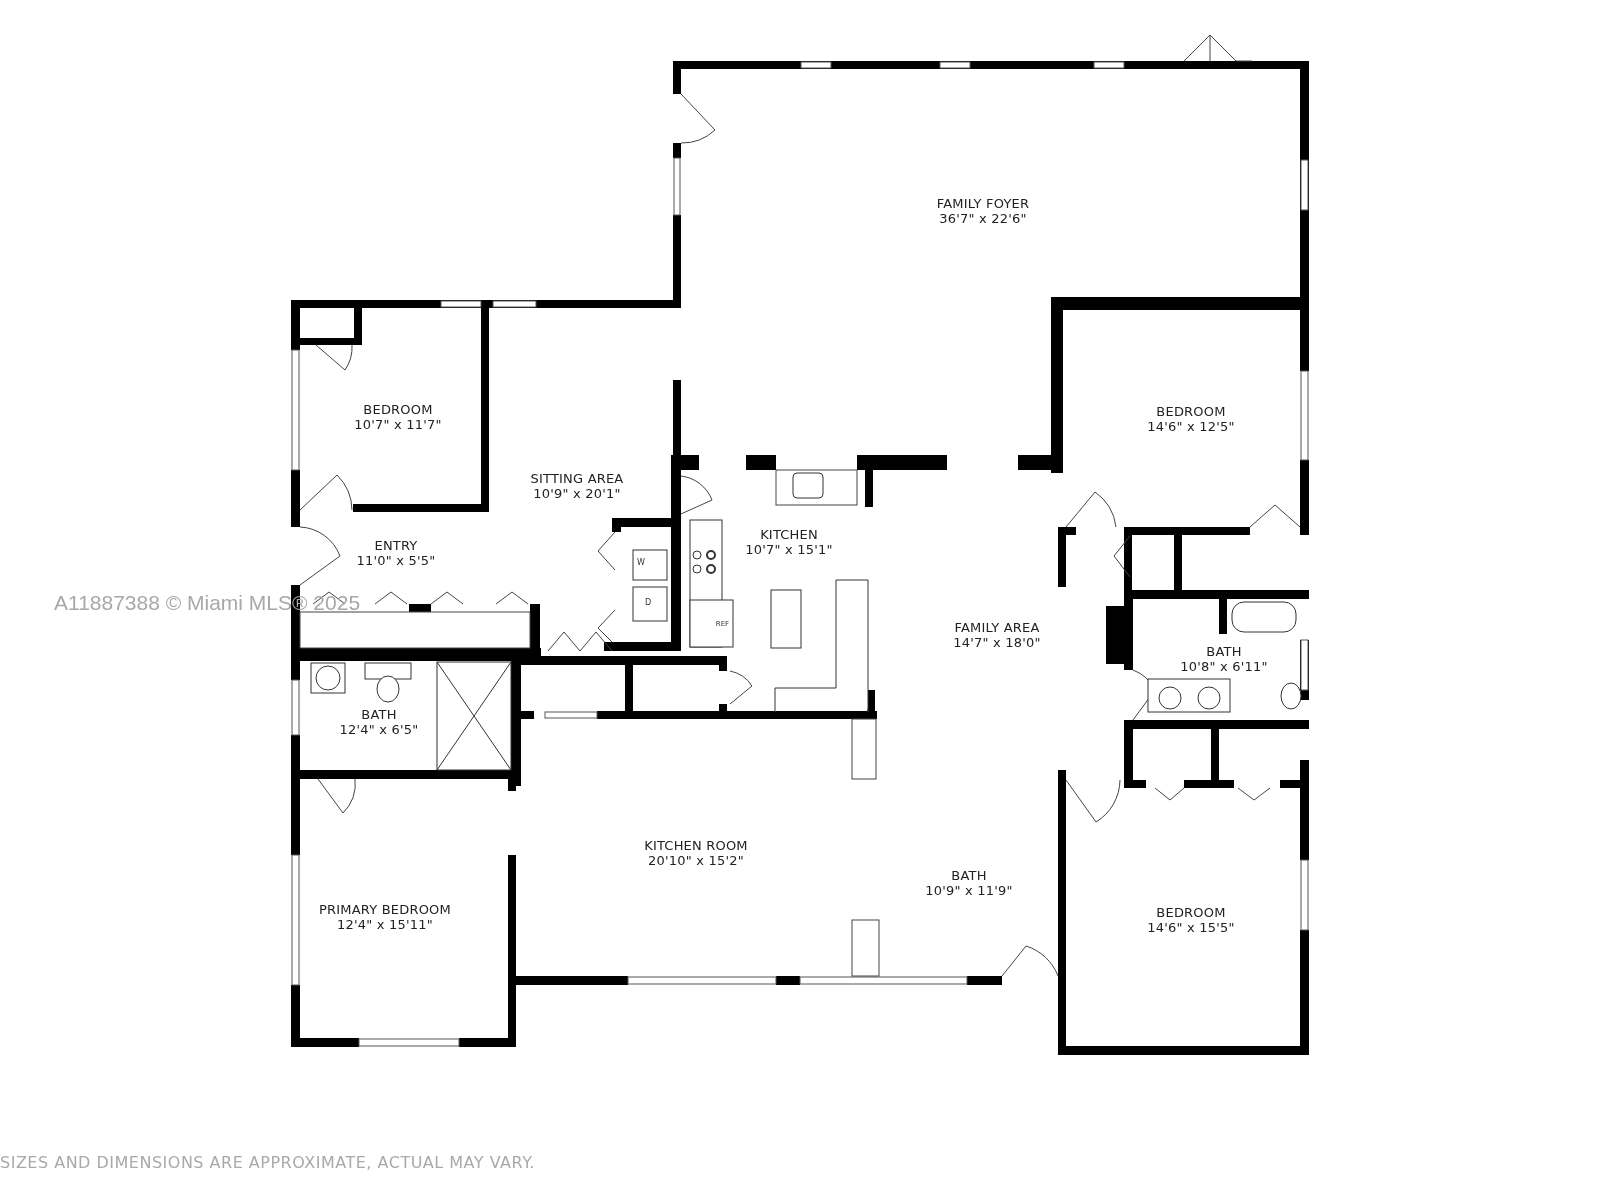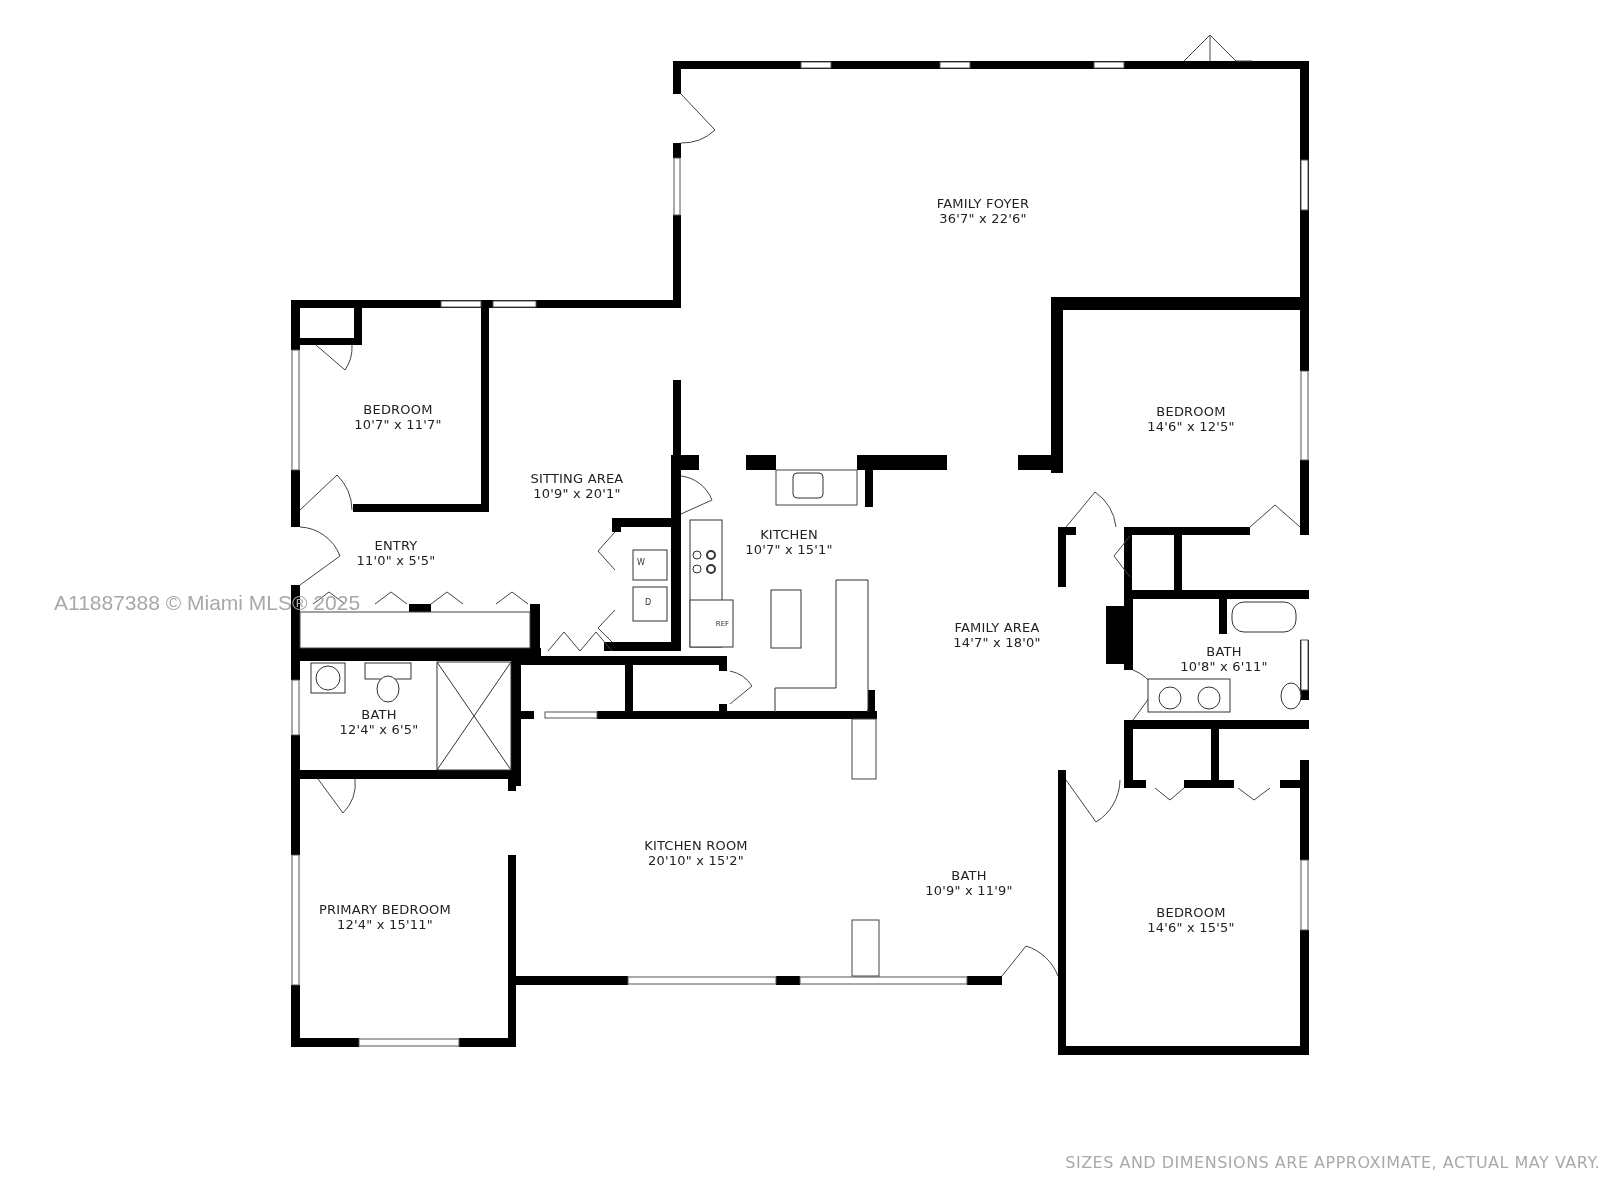--- a/index.html
+++ b/index.html
@@ -2,21 +2,21 @@
 <html><head>
 <meta charset="utf-8">
 <style>
   html, body { margin:0; padding:0; background:#ffffff; }
   body { width:1600px; height:1200px; position:relative; overflow:hidden; font-family:"DejaVu Sans", sans-serif; }
   #plan { position:absolute; left:0; top:0; width:1600px; height:1200px; }
   .room-label { position:absolute; text-align:center; color:#222; font-size:13px; line-height:15px; transform:translateX(-50%); white-space:nowrap; letter-spacing:0.2px; }
   .room-label .name { display:block; }
   .room-label .dim { display:block; }
   .watermark { position:absolute; left:6px; top:591px; color:#a8a8a8; font-family:"Liberation Sans", sans-serif; font-size:21px; white-space:nowrap;margin-left:48px; }
-  .footer { position:absolute; left:0; width:1600px; top:1153px; text-align:right; color:#a9a9a9; font-size:16px; letter-spacing:0.5px; }
+  .footer { position:absolute; left:0; width:1600px; top:1153px; text-align:left; color:#a9a9a9; font-size:16px; letter-spacing:0.5px; }
   .room-hit { position:absolute; }
 </style>
 </head>
 <body>
 
 <svg id="plan" viewBox="0 0 1600 1200" xmlns="http://www.w3.org/2000/svg">
   <g fill="#000">
 
     <rect x="673" y="61" width="636" height="8"></rect>
     <rect x="1300" y="61" width="9" height="250"></rect>

